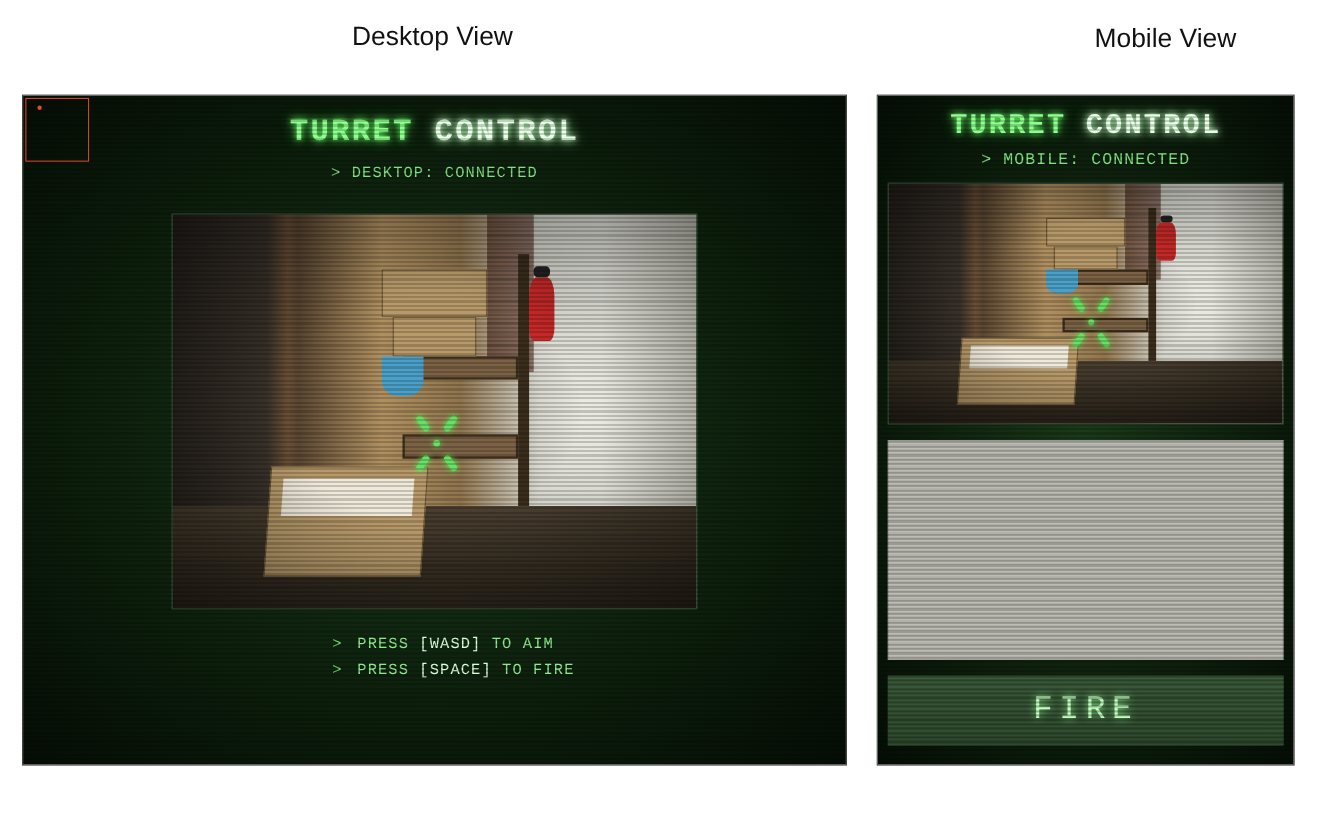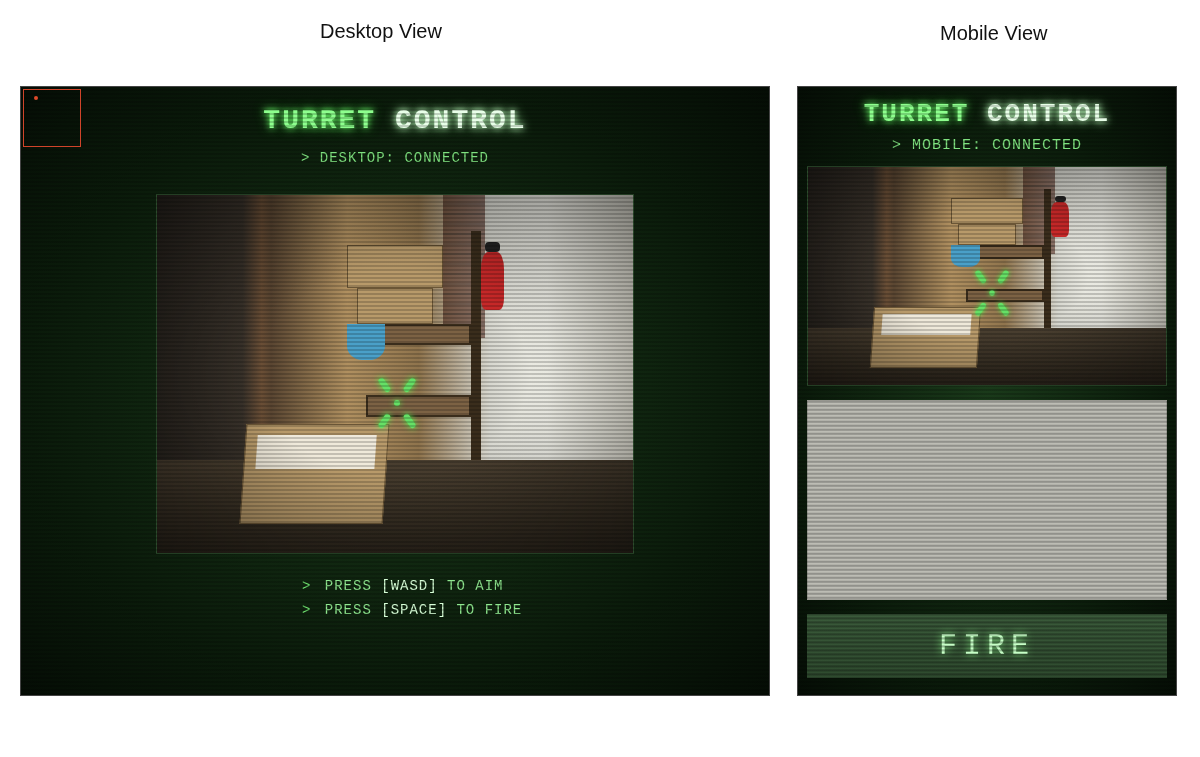--- a/index.html
+++ b/index.html
@@ -10,26 +10,26 @@
     font-family: -apple-system, BlinkMacSystemFont, "Segoe UI", Arial, sans-serif;
     overflow: hidden;
   }
   .page {
     position: relative;
     width: 1200px;
     height: 757px;
   }
   .label {
     position: absolute;
-    font-size: 20px;
+    font-size: 24px;
     color: #111;
     font-weight: 400;
   }
   .label-desktop { top: 20px; left: 320px; }
-  .label-mobile  { top: 22px; left: 940px; }
+  .label-mobile  { top: 22px; left: 995px; }
 
   
   .panel {
     position: absolute;
     background: radial-gradient(ellipse at center, #1a3a1a 0%, #0a1a0a 70%, #050d05 100%);
     border: 1px solid #444;
     overflow: hidden;
   }
   .panel::after { 
     content: "";

